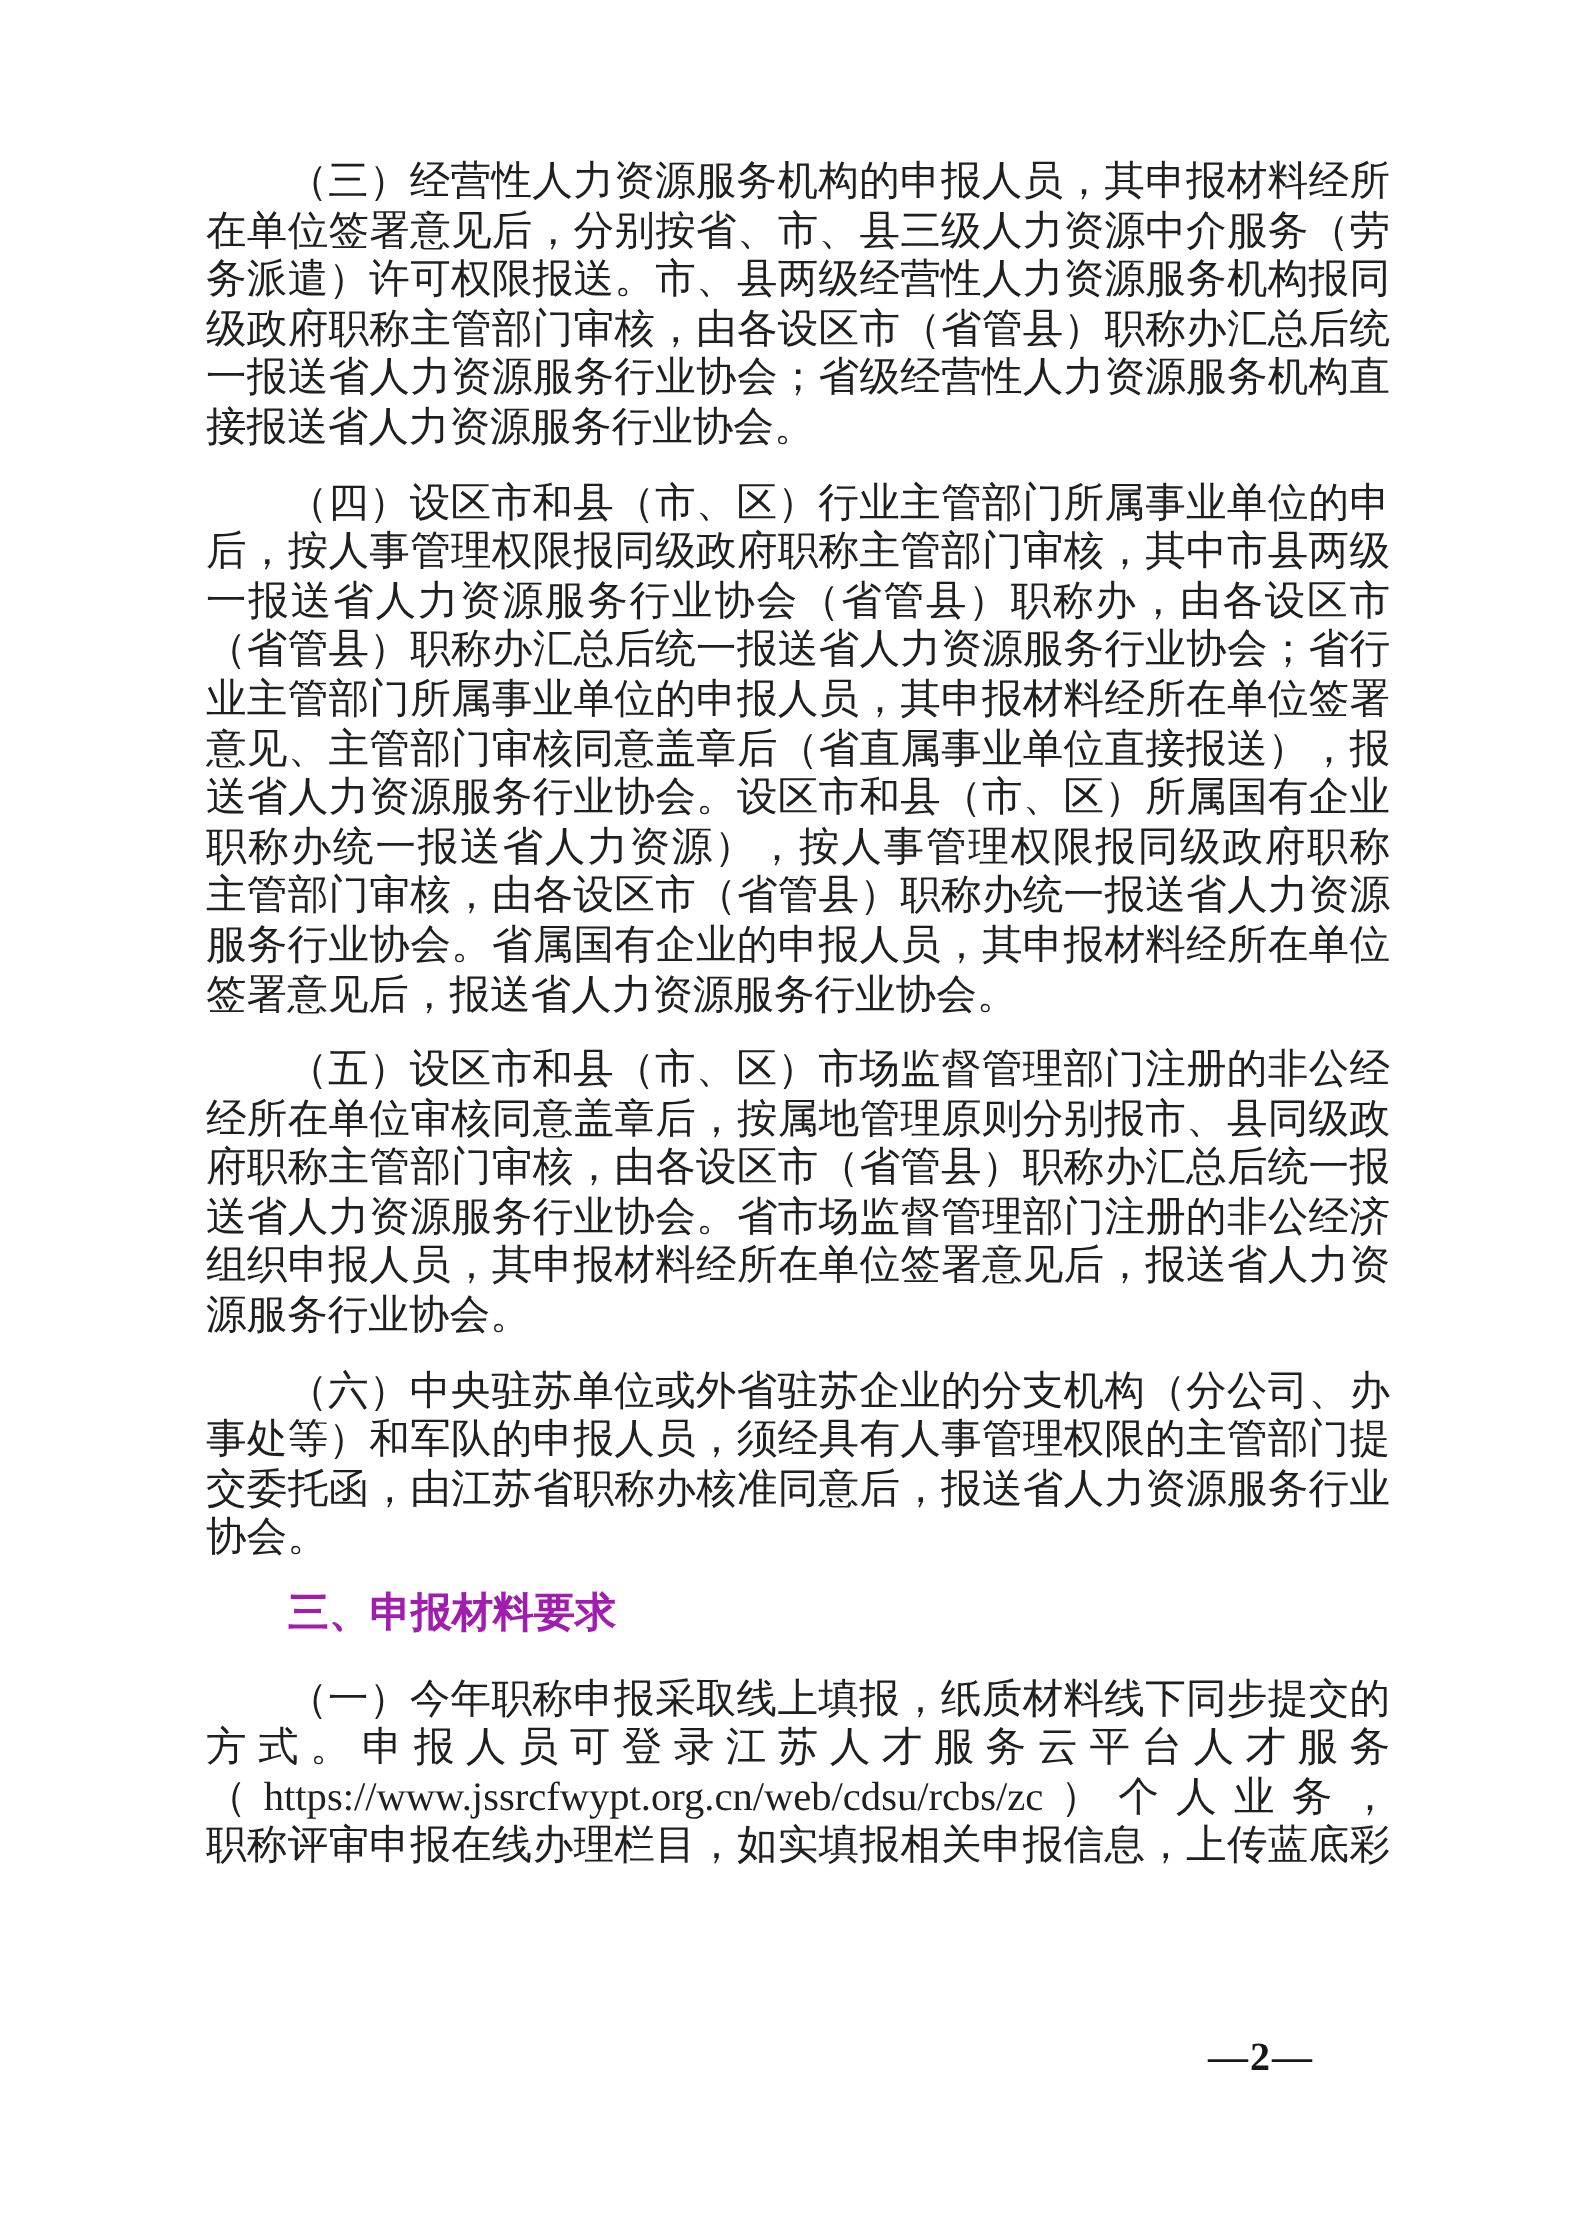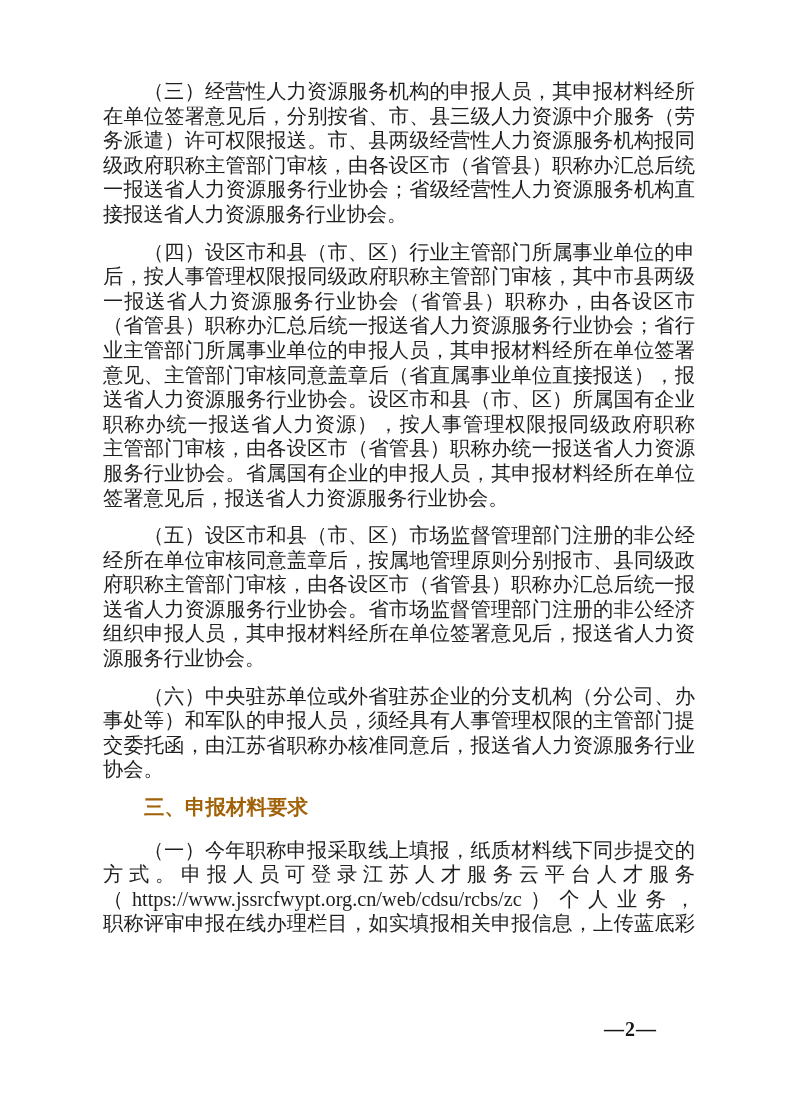--- a/index.html
+++ b/index.html
@@ -38,21 +38,21 @@
   .para .line.last {
     text-align-last: left;
   }
   .heading {
     font-family: "Liberation Sans", sans-serif;
     font-weight: bold;
     font-size: 20.5px;
     line-height: 24.6px;
     text-indent: 2em;
     margin: 0 0 18px 0;
-    color: #a16207;
+    color: #a21caf;
   }
   .page-number {
     position: absolute;
     left: 604px;
     top: 1019px;
     font-size: 20px;
     font-weight: bold;
     line-height: 20px;
     color: #161616;
     letter-spacing: 1px;

